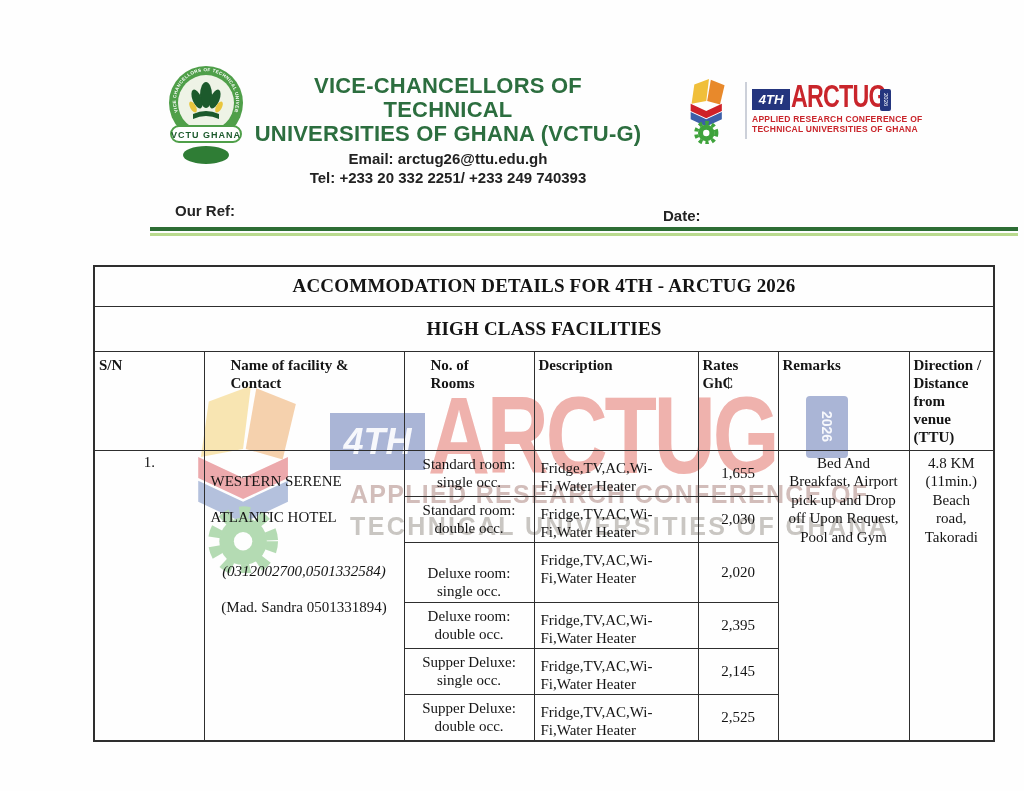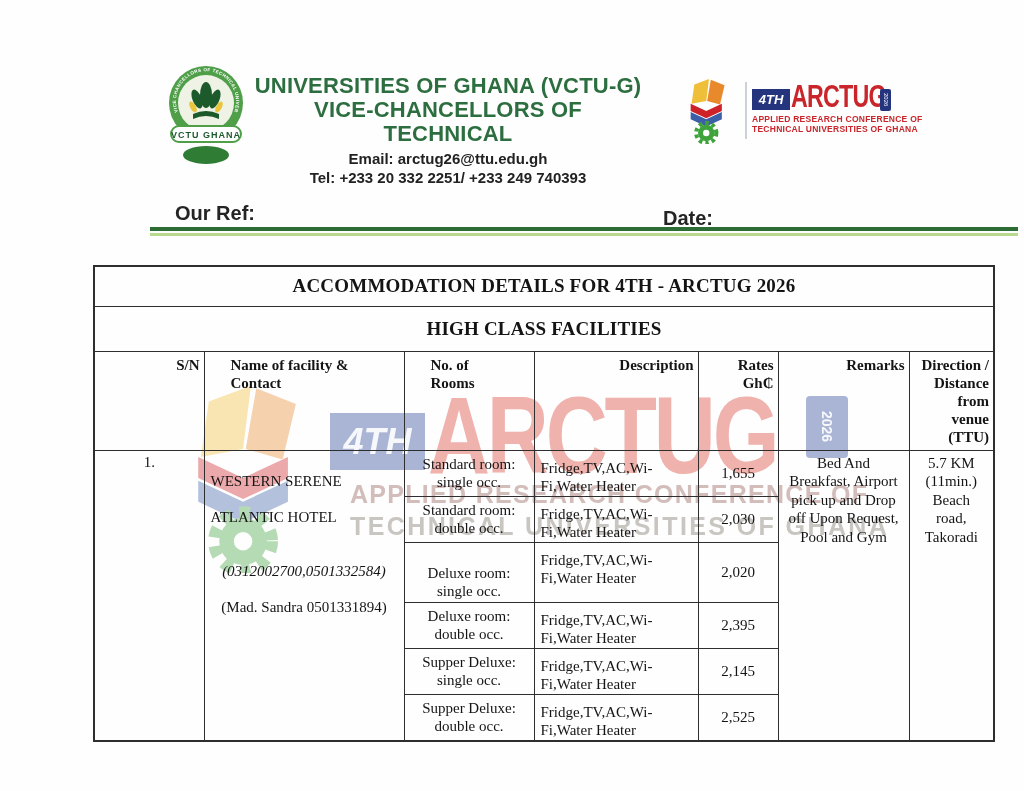--- a/index.html
+++ b/index.html
@@ -25,21 +25,21 @@
   .al-edition { position:absolute; left:72px; top:11px; width:38px; height:21px; background:#24357e;
        color:#fff; font-weight:bold; font-style:italic; font-size:13px; text-align:center; line-height:21px; }
   .al-word { position:absolute; left:111px; top:4px; font-weight:bold; font-size:31px; line-height:30px;
        color:#c9252b; letter-spacing:-1px; transform:scaleX(0.75); transform-origin:left top; white-space:nowrap; }
   .al-year { position:absolute; left:200px; top:11px; width:11px; height:22px; background:#24357e; border-radius:2px;
        color:#fff; font-size:6px; writing-mode:vertical-rl; text-align:center; line-height:11px; }
   .al-cap { position:absolute; left:72px; color:#c9252b; font-weight:bold; font-size:8.5px;
        letter-spacing:0.25px; white-space:nowrap; }
   .al-cap1 { top:36px; } .al-cap2 { top:46px; }
 
-  .ref-label { position:absolute; font-size:20px; font-weight:bold; color:#242424; }
+  .ref-label { position:absolute; font-size:15px; font-weight:bold; color:#242424; }
   .ref-our { left:175px; top:202px; }
   .ref-date { left:663px; top:207px; }
   .rule-a { position:absolute; left:150px; top:227px; width:868px; height:4px; background:#2d6d35; }
   .rule-b { position:absolute; left:150px; top:233px; width:868px; height:3px; background:#b9da8e; }
 
   
   .watermark { position:absolute; left:165px; top:383px; width:720px; height:190px; z-index:0; }
   .wm-pages { position:absolute; left:0; top:0; width:172px; height:190px; opacity:0.38; }
   .wm-edition { position:absolute; left:165px; top:30px; width:95px; height:57px; background:#aab5d6;
        color:#f7f8fc; font-weight:bold; font-style:italic; font-size:36px; text-align:center; line-height:57px; }
@@ -55,21 +55,21 @@
   table.doc-table {
     position:absolute; left:93px; top:265px; width:900px; z-index:1;
     border-collapse:collapse; table-layout:fixed;
     font-family:"Liberation Serif", serif; font-size:15px; color:#141414;
     border:2px solid #2e2e2e;
   }
   .doc-table td, .doc-table th { border:1px solid #2e2e2e; white-space:pre-line; background:transparent; }
   .tr-title1 { height:40px; } .tr-title2 { height:45px; }
   .title-cell { font-weight:bold; font-size:19px; text-align:center; letter-spacing:0.2px; }
   .tr-hdr { height:93px; }
-  .doc-table th { font-weight:bold; font-size:15px; vertical-align:top; padding:4px 4px; text-align:right; line-height:18px; }
+  .doc-table th { font-weight:bold; font-size:15px; vertical-align:top; padding:4px 4px; text-align:left; line-height:18px; }
   th.h-left { text-align:left;padding-left:26px; }
   .sr1{height:35px;} .sr2{height:36px;} .sr3{height:60px;} .sr4{height:36px;} .sr5{height:36px;} .sr6{height:37px;}
   td.sn-cell { vertical-align:top; text-align:center; padding-top:3px; }
   td.name-cell { vertical-align:top; padding:3px 6px; line-height:18px; }
   .hotel-name { text-align:left; }
   .contact-line { text-align:center; }
   .contact-gap { margin-top:18px;font-style:italic; }
   td.room-cell { text-align:center; vertical-align:middle; line-height:18px; padding:1px 2px;margin-top:20px; }
   td.room-bottom { vertical-align:bottom; padding-bottom:2px; }
   td.desc-cell { text-align:left; vertical-align:middle; padding:8px 2px 1px 6px; line-height:18px; }
@@ -108,22 +108,22 @@
     <ellipse cx="48" cy="35" rx="4.5" ry="10" fill="#1c5a2c" transform="rotate(22 48 35)"></ellipse>
     <ellipse cx="26" cy="43" rx="2.8" ry="6" fill="#e9c63d" transform="rotate(-30 26 43)"></ellipse>
     <ellipse cx="52" cy="43" rx="2.8" ry="6" fill="#e9c63d" transform="rotate(30 52 43)"></ellipse>
     <path d="M26,50 Q39,44 52,50 L52,55 Q39,49 26,55 Z" fill="#1c5a2c"></path>
     <rect x="4" y="62" width="70" height="16" rx="8" fill="#ffffff" stroke="#4f9f49" stroke-width="2"></rect>
     <text x="39" y="74" text-anchor="middle" font-size="9" font-weight="bold" fill="#1c5a2c" letter-spacing="1">VCTU GHANA</text>
     <ellipse cx="39" cy="91" rx="23" ry="9" fill="#2f7d35"></ellipse>
   </svg>
 
   <div class="lh-text">
+    <div class="lh-title">VICE-CHANCELLORS OF TECHNICAL</div>
     <div class="lh-title">UNIVERSITIES OF GHANA (VCTU-G)</div>
-    <div class="lh-title">VICE-CHANCELLORS OF TECHNICAL</div>
     <div class="lh-email">Email: arctug26@ttu.edu.gh</div>
     <div class="lh-tel">Tel: +233 20 332 2251/ +233 249 740393</div>
   </div>
 
   <div class="arctug-logo">
     <svg class="al-pages" viewBox="0 0 60 72">
         <use href="#pagesGear"></use>
       </svg>
     <div class="al-divider"></div>
     <div class="al-edition">4TH</div>
@@ -192,21 +192,21 @@
       <td class="room-cell">Standard room:
 single occ.</td>
       <td class="desc-cell">Fridge,TV,AC,Wi-
 Fi,Water Heater</td>
       <td class="rate-cell">1,655</td>
       <td rowspan="6" class="remarks-cell">Bed And
 Breakfast, Airport
 pick up and Drop
 off Upon Request,
 Pool and Gym</td>
-      <td rowspan="6" class="direction-cell">5.7 KM
+      <td rowspan="6" class="direction-cell">4.8 KM
 (11min.)
 Beach
 road,
 Takoradi</td>
     </tr>
     <tr class="sr2">
       <td class="room-cell">Standard room:
 double occ.</td>
       <td class="desc-cell">Fridge,TV,AC,Wi-
 Fi,Water Heater</td>

